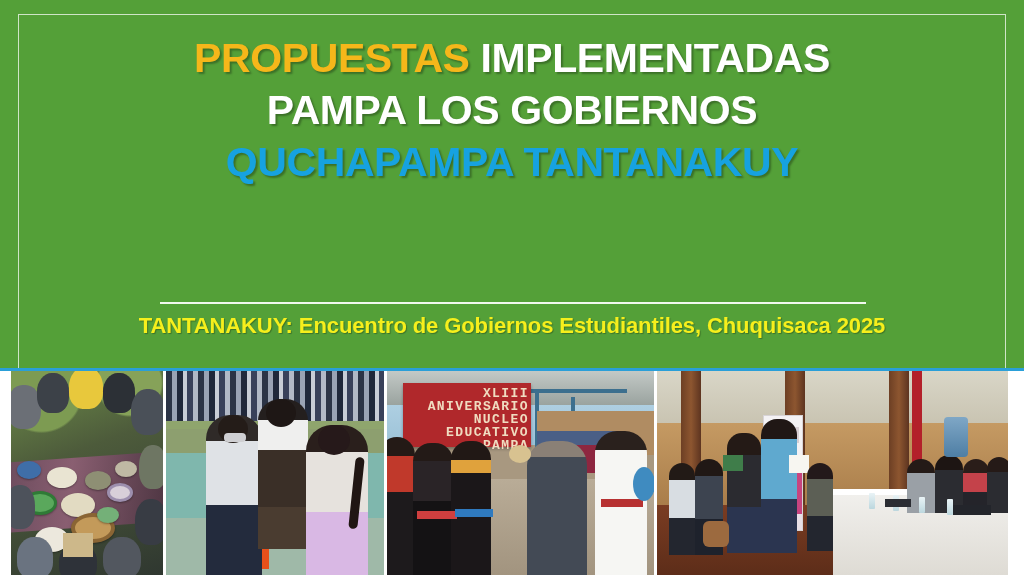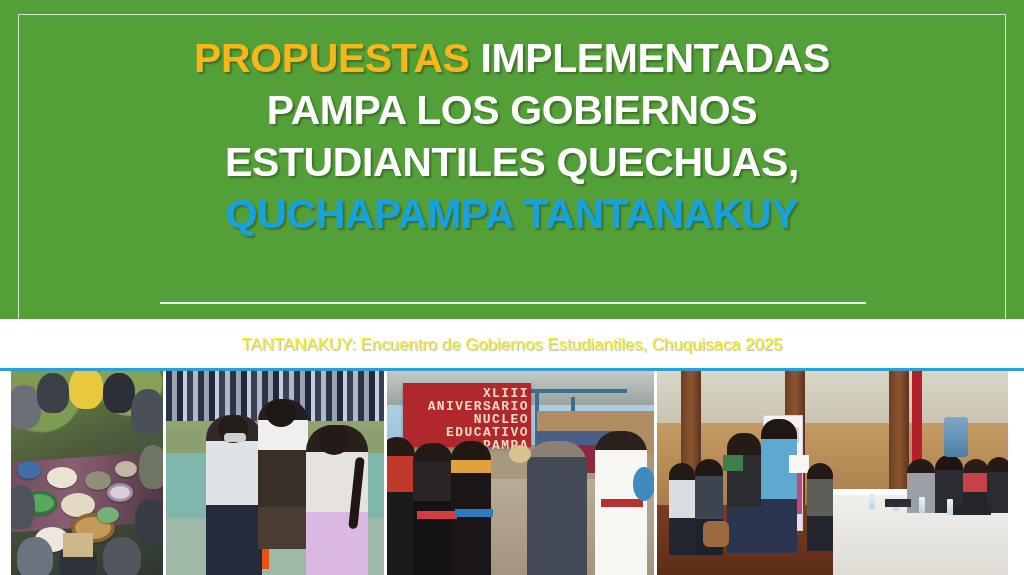--- a/index.html
+++ b/index.html
@@ -15,21 +15,21 @@
   #slide{
     position:absolute; inset:0;
     width:1024px; height:575px;
     background:#ffffff;
   }
 
   
   .title-panel{
     position:absolute;
     left:0; top:0;
-    width:1024px; height:319px;
+    width:1024px; height:368px;
     background:#55a03a;
     background:#54a038;
   }
   .panel-inner-border{
     position:absolute;
     left:18px; top:14px;
     right:18px; bottom:-1px;
     border:1.5px solid rgba(255,255,255,0.72);
     border-bottom:none;
     pointer-events:none;
@@ -58,24 +58,24 @@
   .divider{
     position:absolute;
     left:160px; width:706px;
     top:302px; height:2px;
     background:rgba(255,255,255,0.92);
   }
 
   
   .subtitle{
     position:absolute;
-    left:0; right:0; top:335px;
+    left:0; right:0; top:313px;
     text-align:center;
-    font-size:17px;
-    font-weight:400;
+    font-size:22px;
+    font-weight:700;
     color:#f6ef1c;
     text-shadow:1px 1px 1px rgba(0,0,0,0.28);
     letter-spacing:-0.1px;
     white-space:nowrap;
   }
 
   
   .blue-rule{
     position:absolute;
     left:0; top:368px;
@@ -202,21 +202,20 @@
 <body>
 
 <div id="slide">
 
   <div class="title-panel">
     <div class="panel-inner-border"></div>
 
     <div class="headline">
       <span class="ln"><span class="hl-gold">PROPUESTAS</span><span class="hl-white"> IMPLEMENTADAS</span></span>
       <span class="ln hl-white">PAMPA LOS GOBIERNOS</span>
-      <span class="ln hl-white">ESTUDIANTILES QUECHUAS,</span>
       <span class="ln hl-blue">QUCHAPAMPA TANTANAKUY</span>
     </div>
 
     <div class="divider"></div>
 
     <div class="subtitle">TANTANAKUY: Encuentro de Gobiernos Estudiantiles, Chuquisaca 2025</div>
   </div>
 
   <div class="blue-rule"></div>
 

